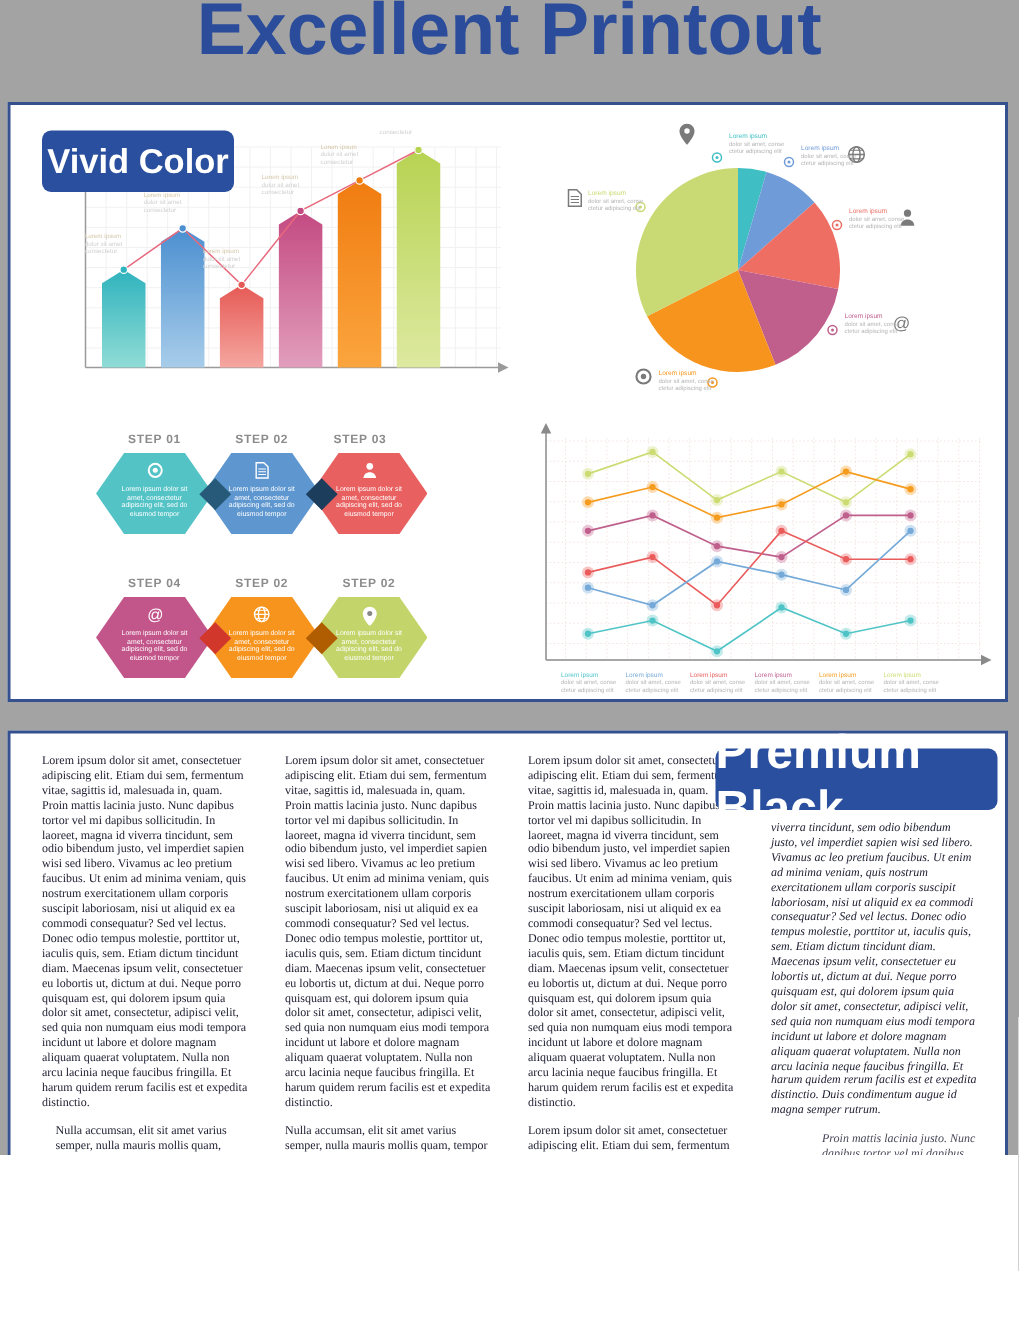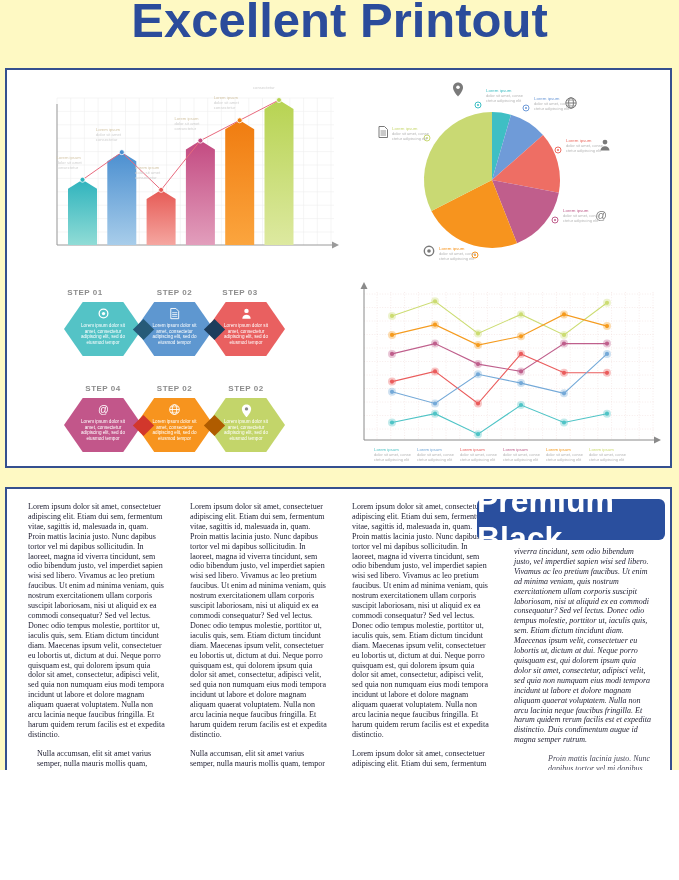--- a/index.html
+++ b/index.html
@@ -1,16 +1,16 @@
 <!DOCTYPE html>
 <html><head>
 <meta charset="utf-8">
 <style>
   html,body{margin:0;padding:0;background:#fff;}
-  #page{position:relative;width:679px;height:770px;background:#fef9c3;overflow:hidden;
+  #page{position:relative;width:679px;height:770px;background:#a3a3a3;overflow:hidden;
         font-family:"Liberation Sans",sans-serif;}
   .title{position:absolute;top:-8px;left:0;width:100%;text-align:center;
          font-size:49px;font-weight:bold;color:#2b4c9b;}
   .panel{position:absolute;left:5px;width:667px;background:#fff;
          border:2px solid #35508f;box-sizing:border-box;}
   #vivid-panel{top:68px;height:400px;}
   #premium-panel{top:487px;height:386px;overflow:hidden;}
   .badge{position:absolute;background:#2a4f9e;color:#fff;font-weight:bold;
          display:flex;align-items:center;justify-content:center;border-radius:6px;
          z-index:6;}
@@ -225,21 +225,21 @@
         </g>
         <circle cx="88" cy="60" r="3" fill="#fff" stroke="#c9d973" stroke-width="1"></circle>
         <circle cx="88" cy="60" r="1" fill="#c9d973"></circle>
         <g>
           <text x="53" y="52" font-size="4.4" fill="#c9d973">Lorem ipsum</text>
           <text x="53" y="57.4" font-size="4" fill="#b5b5b5">dolor sit amet, conse</text>
           <text x="53" y="62.2" font-size="4" fill="#b5b5b5">ctetur adipiscing elit</text>
         </g>
       </svg>
     <div id="steps">
-        <div class="step-label" style="left: 4px; top: 2px;">STEP 01</div>
+        <div class="step-label" style="left: 22px; top: 2px;">STEP 01</div>
         <div class="hex" style="left: 22px; top: 16px; background: linear-gradient(rgb(84, 195, 198), rgb(84, 195, 198));">
           <svg width="13" height="13" viewBox="0 0 12 14">
             <circle cx="6" cy="6" r="4.7" fill="none" stroke="#fff" stroke-width="1.4"></circle>
             <circle cx="6" cy="6" r="1.8" fill="#fff"></circle>
           </svg>
           <div class="hex-body">Lorem ipsum dolor sit amet, consectetur adipiscing elit, sed do eiusmod tempor</div>
         </div>
         <div class="step-label" style="left: 93.5px; top: 2px;">STEP 02</div>
         <div class="hex" style="left: 93.5px; top: 16px; background: linear-gradient(rgb(94, 151, 208), rgb(94, 151, 208));">
           <svg width="13" height="13" viewBox="0 0 12 14">
@@ -428,20 +428,21 @@
           <text x="194" y="173" font-size="4.3" fill="#f59b1e">Lorem ipsum</text>
           <text x="194" y="178.2" font-size="4" fill="#b5b5b5">dolor sit amet, conse</text>
           <text x="194" y="183.4" font-size="4" fill="#b5b5b5">ctetur adipiscing elit</text>
         </g>
         <g>
           <text x="237" y="173" font-size="4.3" fill="#ccdc72">Lorem ipsum</text>
           <text x="237" y="178.2" font-size="4" fill="#b5b5b5">dolor sit amet, conse</text>
           <text x="237" y="183.4" font-size="4" fill="#b5b5b5">ctetur adipiscing elit</text>
         </g>
       </svg>
+    <div id="vivid-badge" class="badge">Vivid Color</div>
   </div>
 
   <div id="premium-panel" class="panel">
     <div id="premium-badge" class="badge">Premium Black</div>
     <div id="premium-cols">
       <div class="col">
         <p>Lorem ipsum dolor sit amet, consectetuer adipiscing elit. Etiam dui sem, fermentum vitae, sagittis id, malesuada in, quam. Proin mattis lacinia justo. Nunc dapibus tortor vel mi dapibus sollicitudin. In laoreet, magna id viverra tincidunt, sem odio bibendum justo, vel imperdiet sapien wisi sed libero. Vivamus ac leo pretium faucibus. Ut enim ad minima veniam, quis nostrum exercitationem ullam corporis suscipit laboriosam, nisi ut aliquid ex ea commodi consequatur? Sed vel lectus. Donec odio tempus molestie, porttitor ut, iaculis quis, sem. Etiam dictum tincidunt diam. Maecenas ipsum velit, consectetuer eu lobortis ut, dictum at dui. Neque porro quisquam est, qui dolorem ipsum quia dolor sit amet, consectetur, adipisci velit, sed quia non numquam eius modi tempora incidunt ut labore et dolore magnam aliquam quaerat voluptatem. Nulla non arcu lacinia neque faucibus fringilla. Et harum quidem rerum facilis est et expedita distinctio.</p>
         <p class="indent">Nulla accumsan, elit sit amet varius semper, nulla mauris mollis quam, tempor suscipit diam nulla vel leo. Morbi leo mi, nonummy eget tristique non, rhoncus non leo. Aenean placerat. Fusce consectetuer risus a nunc. Vestibulum erat nulla, ullamcorper nec, rutrum non, nonummy ac, erat. Integer</p>
         <p class="indent">Nulla accumsan, elit sit amet varius semper, nulla mauris mollis quam, tempor suscipit diam nulla vel leo. Morbi leo mi, nonummy eget tristique non, rhoncus non leo. Aenean placerat. Fusce consectetuer risus a nunc. Vestibulum erat nulla, ullamcorper nec, rutrum non, nonummy ac, erat. Integer</p>
 

